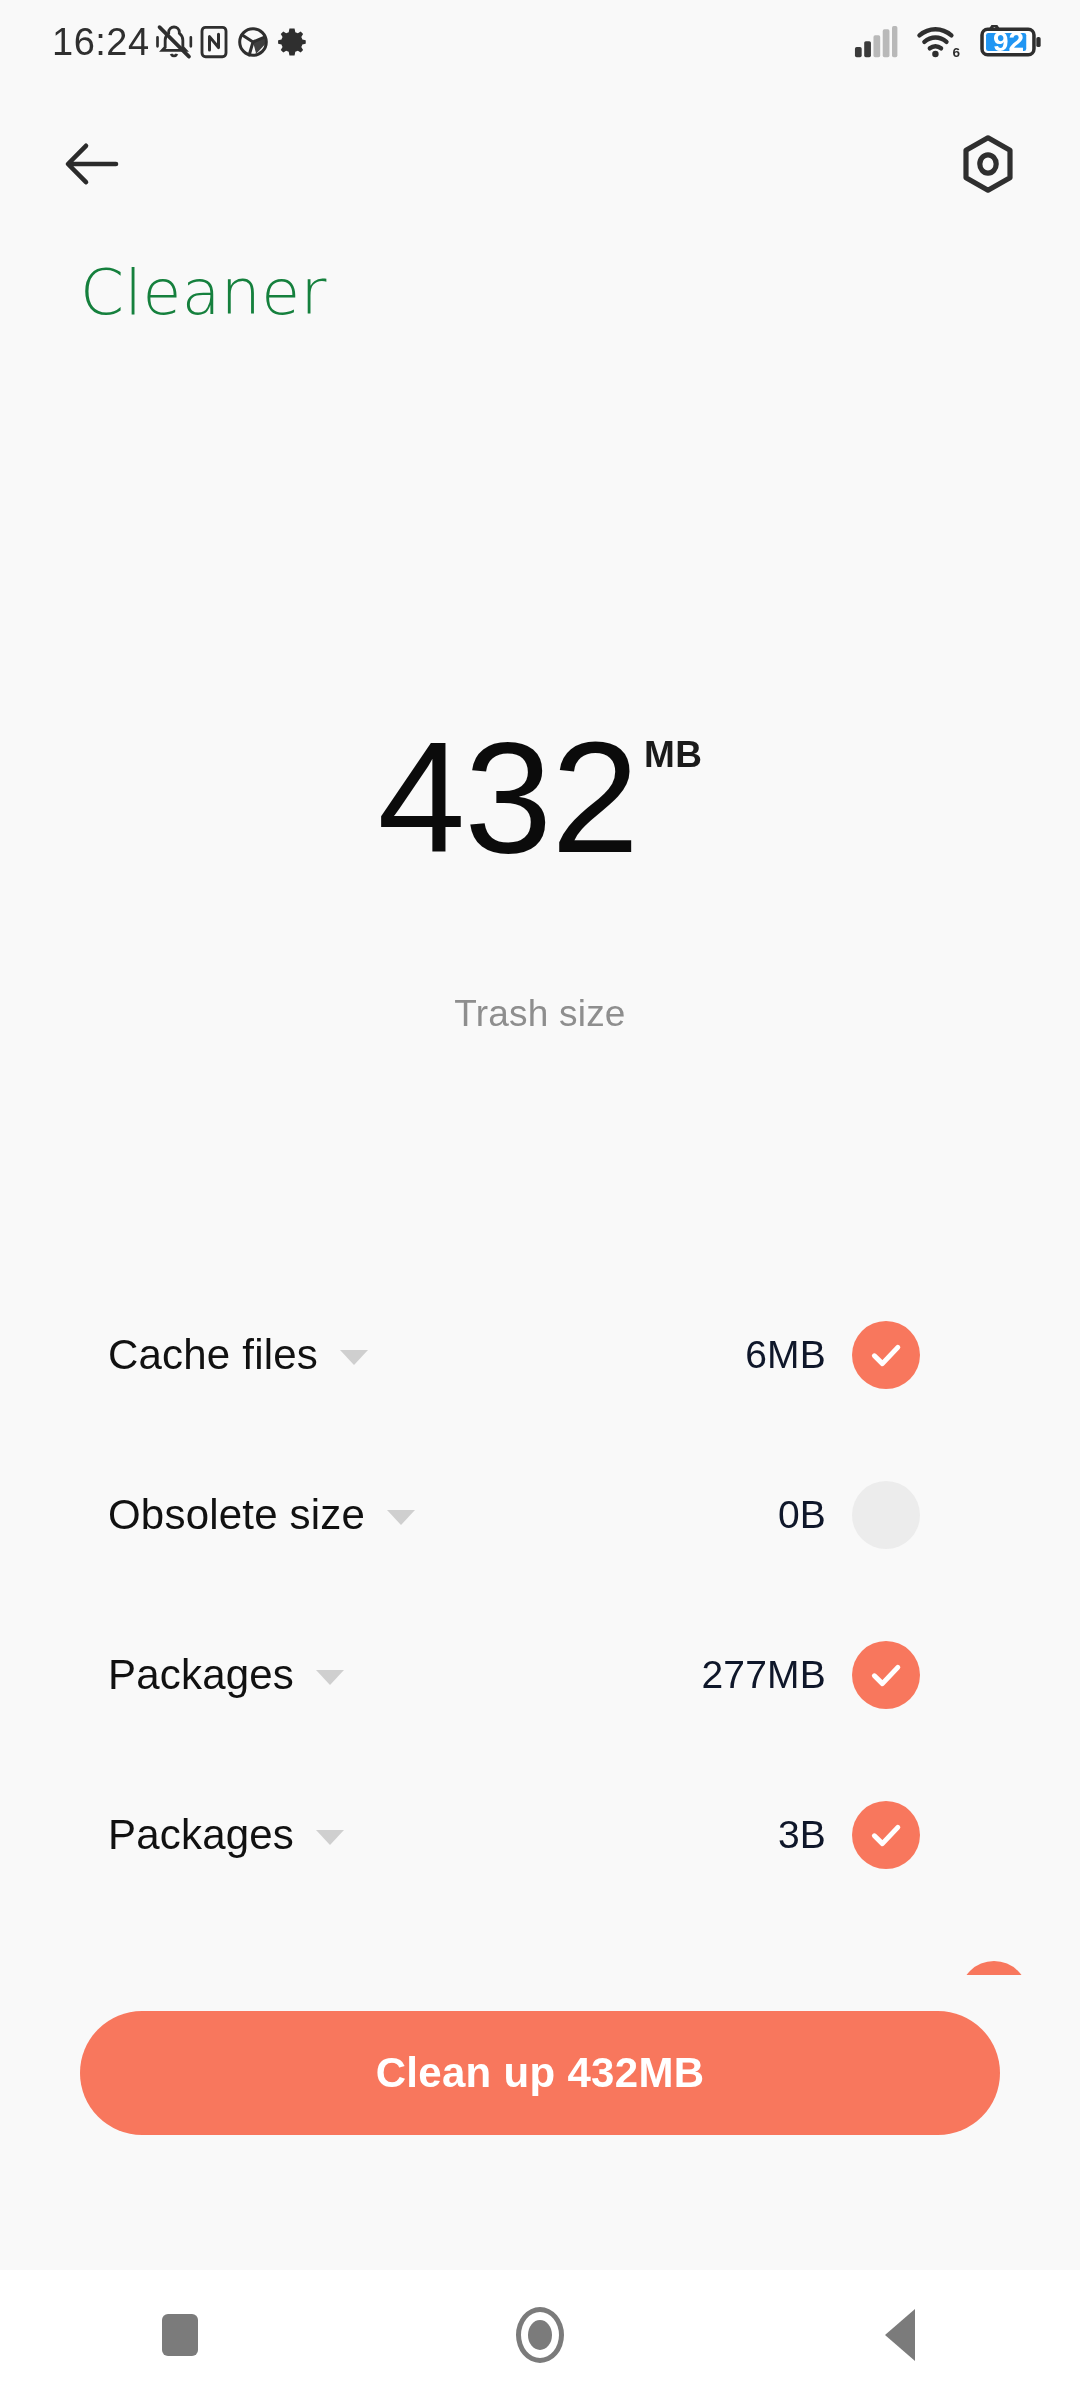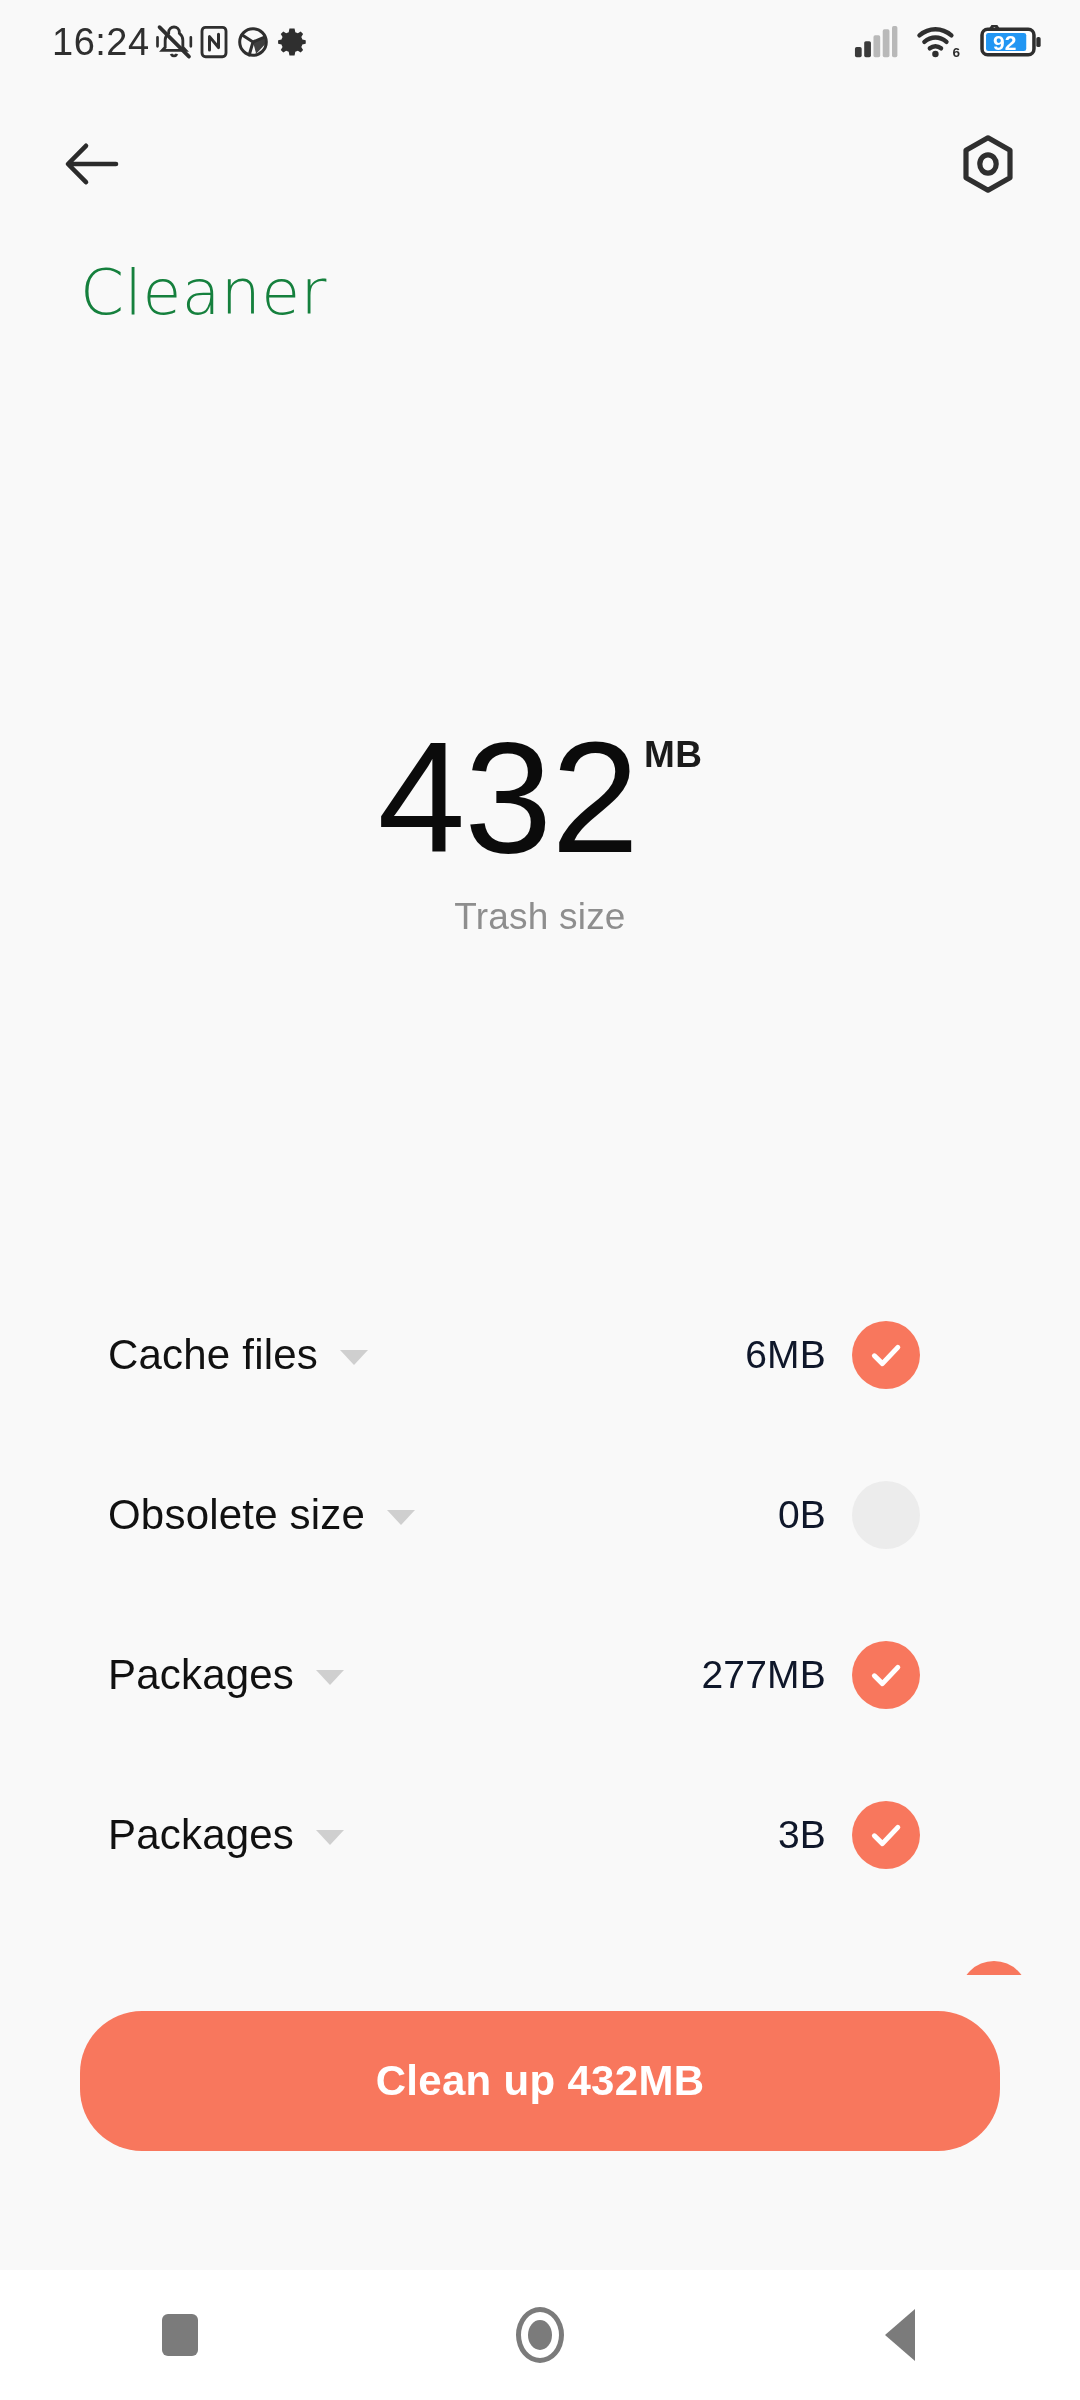--- a/index.html
+++ b/index.html
@@ -32,21 +32,21 @@
     padding-right:2px;
   }
   .sb-icon{display:flex;align-items:center;justify-content:center;}
   .sb-right{
     position:absolute;right:38px;top:0;height:84px;
     display:flex;align-items:center;gap:18px;
   }
   .batt{position:relative;display:flex;align-items:center;}
   .batt-num{
     position:absolute;left:13px;top:50%;transform:translateY(-50%);
-    font-size:21px;color:#ffffff;font-weight:bold;letter-spacing:0;
+    font-size:28px;color:#ffffff;font-weight:bold;letter-spacing:0;
     line-height:1;z-index:3;
   }
 
   
   .appbar{
     position:absolute;left:0;top:108px;width:1080px;height:110px;
   }
   .back-btn{
     position:absolute;left:52px;top:18px;width:80px;height:80px;
     display:flex;align-items:center;justify-content:center;cursor:pointer;
@@ -74,21 +74,21 @@
   }
   .hero-num{
     font-size:158px;line-height:1;color:#0b0b0b;font-weight:400;
     letter-spacing:-1px;font-family:"Liberation Sans",sans-serif;
   }
   .hero-unit{
     font-size:37px;line-height:1;color:#1b1b1b;font-weight:bold;
     margin-top:18px;margin-left:6px;letter-spacing:0.5px;
   }
   .hero-label{
-    position:absolute;left:0;top:896px;width:1080px;text-align:center;
+    position:absolute;left:0;top:993px;width:1080px;text-align:center;
     font-size:37px;color:#8e8e8e;font-weight:400;letter-spacing:0.2px;
   }
 
   
   .list{
     position:absolute;left:0;top:1275px;width:1080px;height:700px;
     overflow:hidden;
   }
   .row{
     position:relative;height:160px;width:944px;
@@ -123,21 +123,21 @@
     position:relative;height:160px;width:1080px;
     display:flex;align-items:center;
   }
 
   
   .cta-wrap{
     position:absolute;left:0;top:1975px;width:1080px;height:200px;
     background:#f9f9f9;
   }
   .cta{
-    position:absolute;left:80px;top:36px;width:920px;height:140px;
+    position:absolute;left:80px;top:36px;width:920px;height:124px;
     background:#f8775d;border-radius:62px;
     display:flex;align-items:center;justify-content:center;
     cursor:pointer;border:none;padding:0;
   }
   .cta-text{
     color:#ffffff;font-size:42px;font-weight:bold;letter-spacing:0.3px;
     font-family:"Liberation Sans",sans-serif;
   }
 
   

